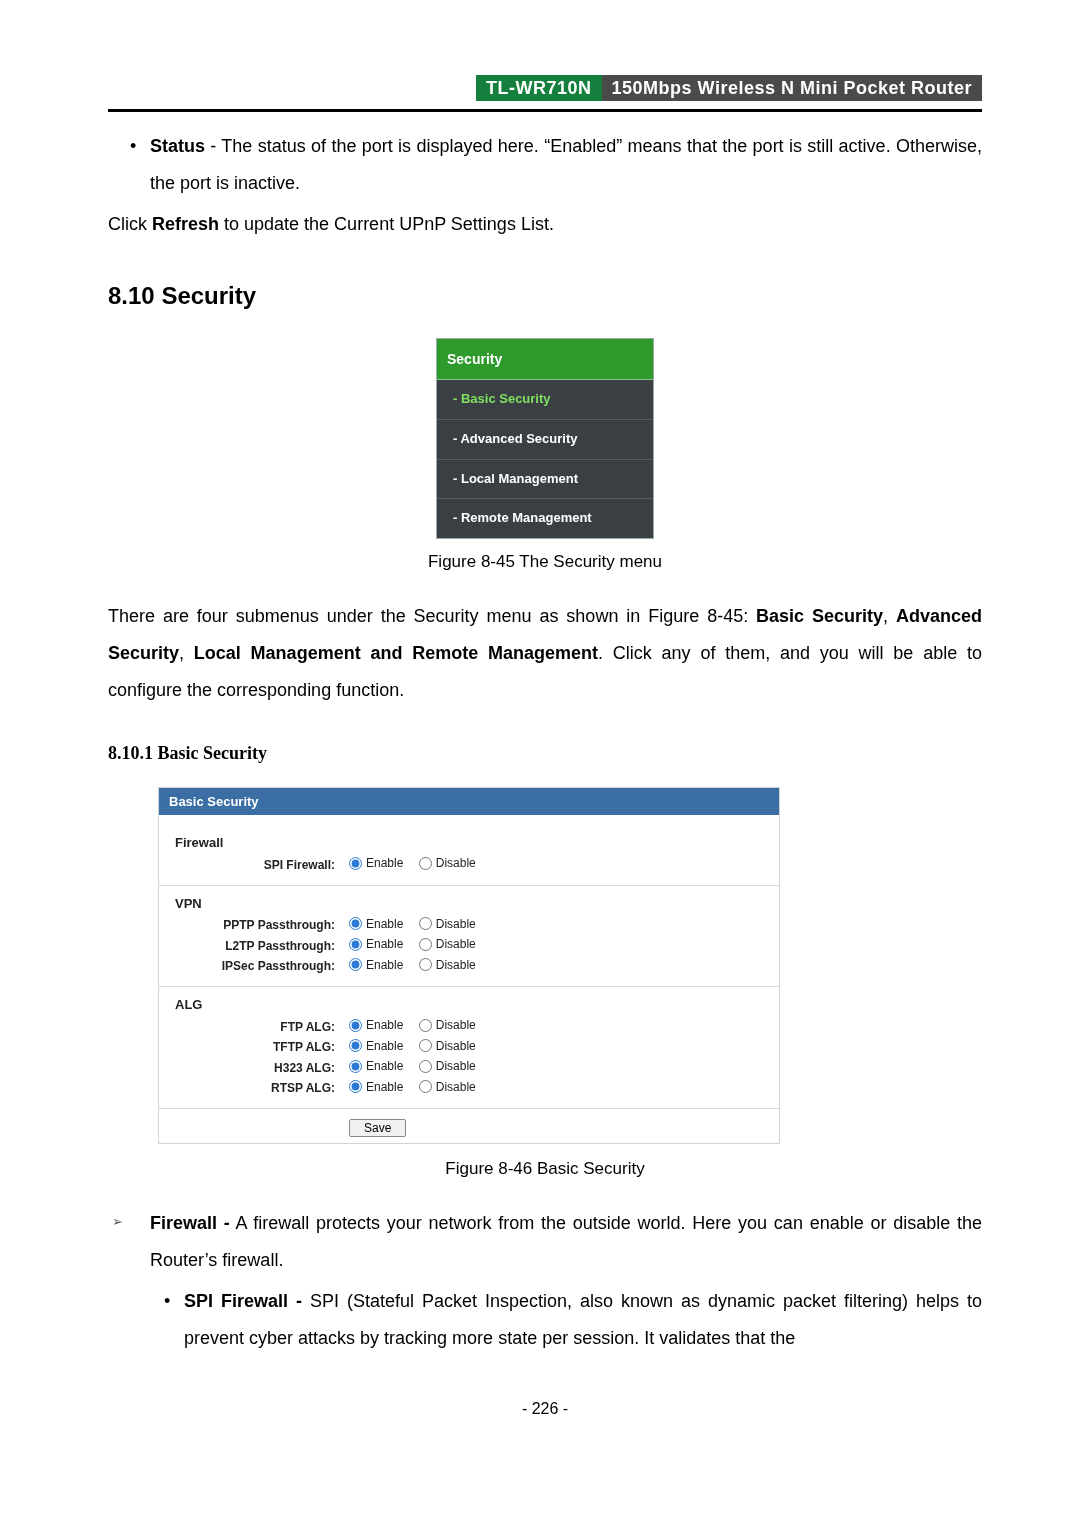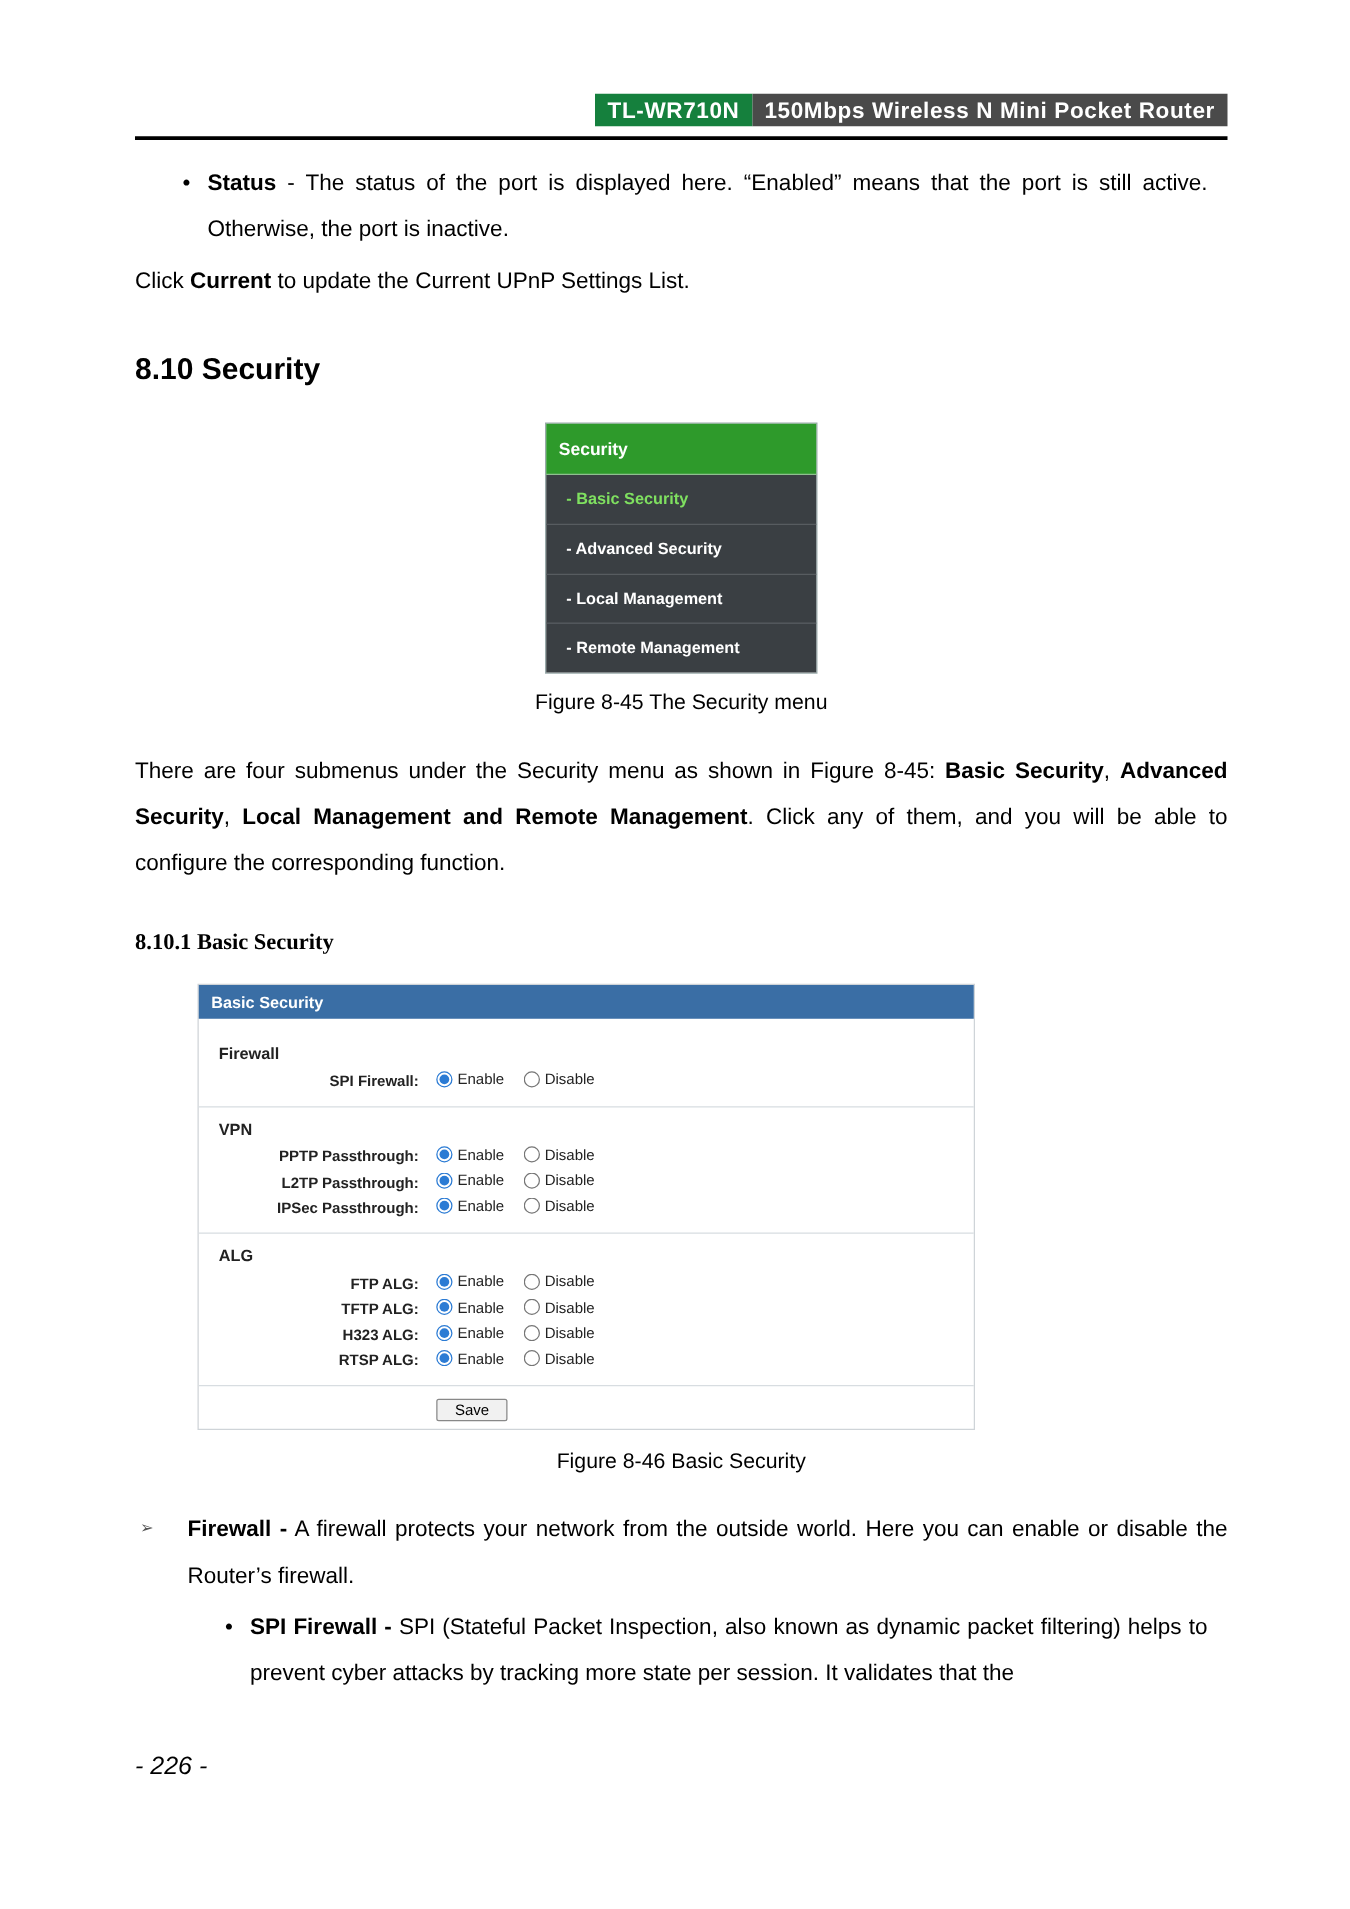--- a/index.html
+++ b/index.html
@@ -47,21 +47,21 @@
     text-align: justify;
   }
   ul.dot, ul.arrow {
     list-style: none;
     padding: 0;
     margin: 0;
   }
   ul.dot > li {
     position: relative;
     padding-left: 42px;
-    margin: 4px 16px;
+    margin: 4px 0;
   }
   ul.dot > li::before {
     content: "\2022";
     position: absolute;
     left: 22px;
     top: 0;
     font-size: 18px;
   }
   ul.arrow > li {
     position: relative;
@@ -183,24 +183,23 @@
   }
   .save-btn {
     font-size: 12px;
     padding: 1px 14px;
     background: #f1f1f1;
     border: 1px solid #888;
     border-radius: 2px;
     cursor: pointer;
   }
   .pgnum {
-    text-align: left;
-    font-size: 20px;
+    text-align: center;
+    font-size: 16px;
     margin-top: 36px;
-    font-style: italic;
   }
 </style>
 </head>
 <body>
 
 <div class="page">
 
   <div class="hdr">
     <span class="hdr-inner">
       <span class="model">TL-WR710N</span><span class="prod">150Mbps  Wireless  N  Mini  Pocket  Router</span>
@@ -209,21 +208,21 @@
 
   <div class="content">
 
     <ul class="dot">
       <li>
         <b>Status</b><span> - The status of the port is displayed here. “Enabled” means that the port is still active. Otherwise, the port is inactive.</span>
       </li>
     </ul>
 
     <p class="p">
-      <span>Click </span><b>Current</b><span> to update the Current UPnP Settings List.</span>
+      <span>Click </span><b>Refresh</b><span> to update the Current UPnP Settings List.</span>
     </p>
 
     <h2 class="sec">8.10 Security</h2>
 
     <div class="menu-box">
       <div class="menu-hd">Security</div>
       <div class="menu-item active">- Basic Security</div>
       <div class="menu-item">- Advanced Security</div>
       <div class="menu-item">- Local Management</div>
       <div class="menu-item">- Remote Management</div>

